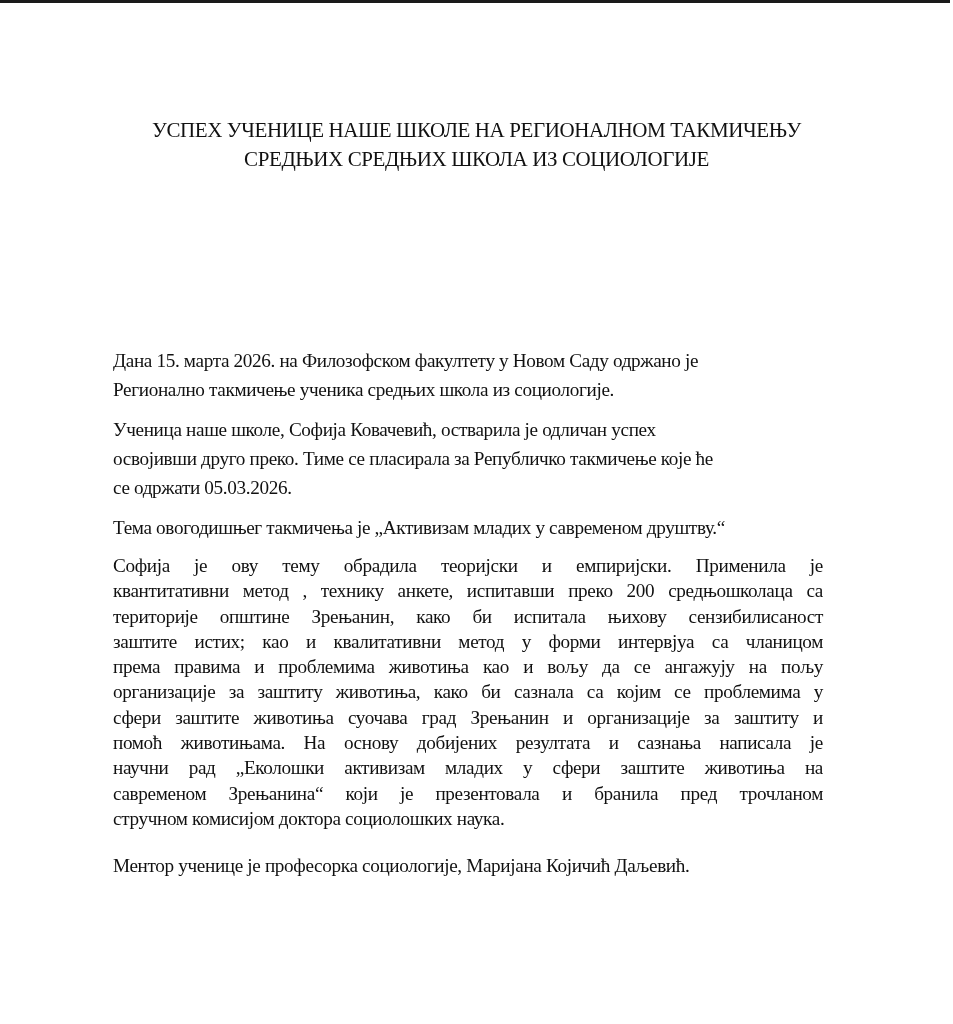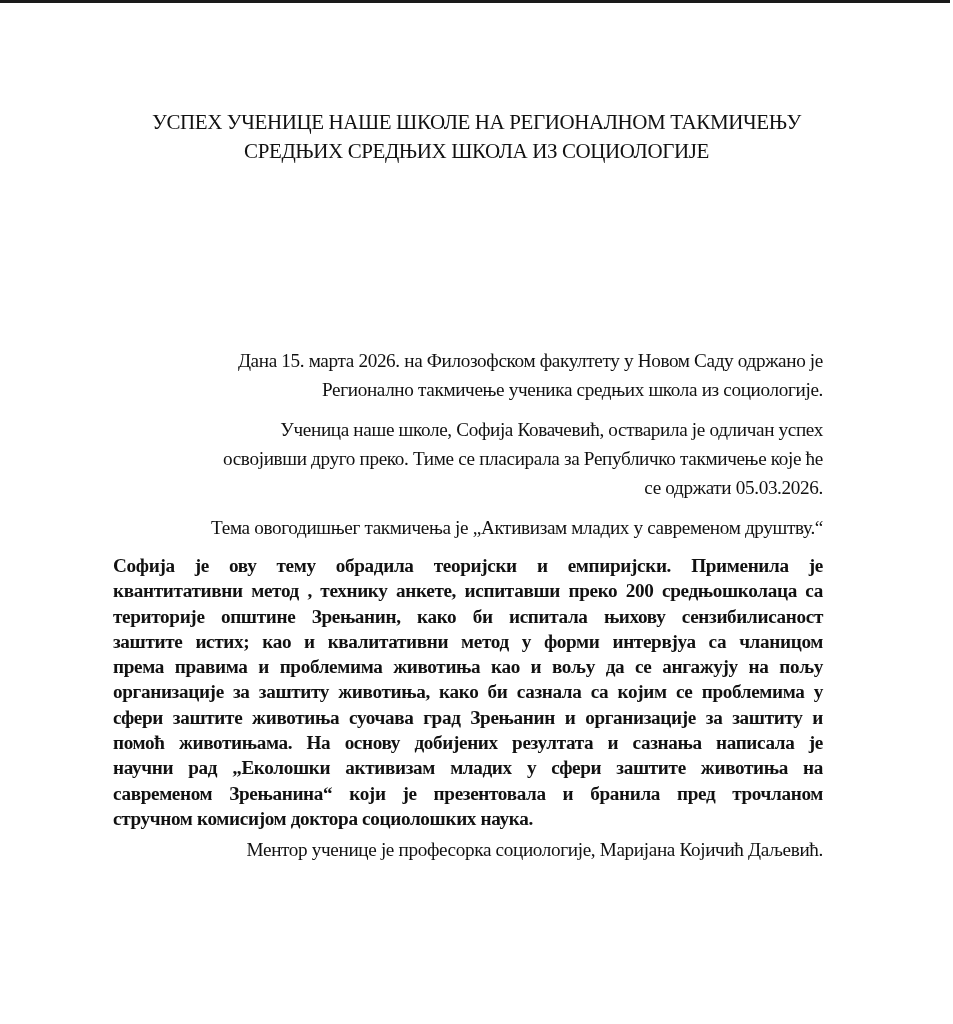--- a/index.html
+++ b/index.html
@@ -26,21 +26,21 @@
     .page {
       position: absolute;
       left: 0;
       top: 0;
       width: 953px;
       height: 1024px;
     }
     .title {
       position: absolute;
       left: 0;
-      top: 108px;
+      top: 116px;
       width: 953px;
       text-align: center;
       font-size: 21px;
       line-height: 29px;
       letter-spacing: -0.4px;
       margin: 0;
       font-weight: normal;
     }
     .title span { display: block; }
     .body-text {
@@ -51,24 +51,23 @@
       font-size: 19.2px;
       letter-spacing: -0.35px;
     }
     .p {
       margin: 0 0 11px 0;
       line-height: 29px;
     }
     .p-justify {
       text-align: justify;
       line-height: 25.3px;
-      margin-bottom: 4px;
-      font-weight: bold;
+      margin-bottom: 20px;
     }
-    .line { display: block; white-space: nowrap; text-align: right; }
+    .line { display: block; white-space: nowrap; }
     .jline {
       display: block;
       text-align: justify;
       text-align-last: justify;
       white-space: normal;
     }
     .jline.last { text-align-last: left; }
   </style>
 </head>
 <body>

